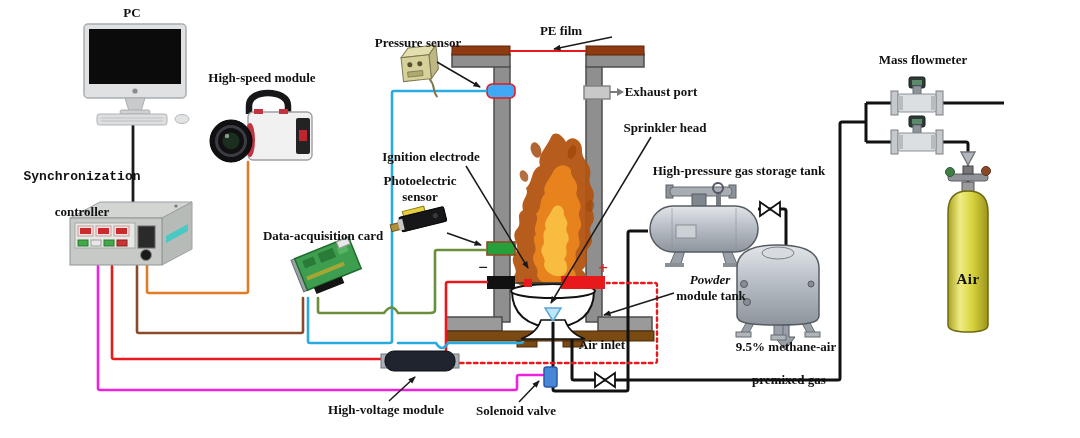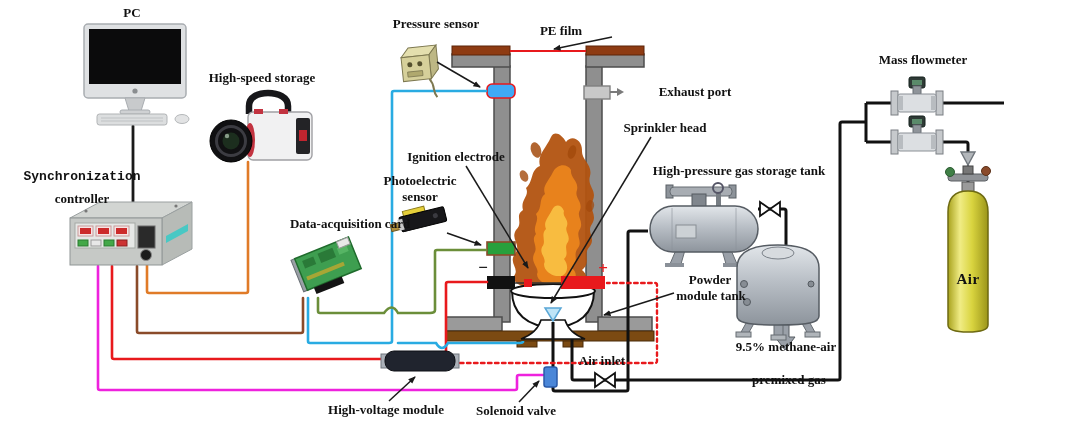--- a/index.html
+++ b/index.html
@@ -292,35 +292,35 @@
     <path d="M466,166 L528,268" marker-end="url(#mArr)"></path>
     <path d="M447,233 L481,245" marker-end="url(#mArr)"></path>
     <path d="M651,137 L551,303" marker-end="url(#mArr)"></path>
     <path d="M674,293 L604,315" marker-end="url(#mArr)"></path>
     <path d="M389,401 L415,377" marker-end="url(#mArr)"></path>
     <path d="M519,402 L539,381" marker-end="url(#mArr)"></path>
   </g>
 </svg>
 
 <div class="lbl" style="left:132px;top:13px;">PC</div>
-<div class="lbl" style="left:262px;top:78px;">High-speed storage</div>
+<div class="lbl" style="left:262px;top:78px;">High-speed module</div>
 <div class="lbl" style="left:82px;top:177px;font-family:Liberation Mono, monospace;">Synchronization</div>
-<div class="lbl" style="left:82px;top:199px;">controller</div>
-<div class="lbl" style="left:323px;top:224px;margin-left:27px;">Data-acquisition card</div>
-<div class="lbl" style="left:418px;top:24px;margin-left:18px;">Pressure sensor</div>
+<div class="lbl" style="left:82px;top:212px;">controller</div>
+<div class="lbl" style="left:323px;top:236px;">Data-acquisition card</div>
+<div class="lbl" style="left:418px;top:43px;">Pressure sensor</div>
 <div class="lbl" style="left:561px;top:31px;">PE film</div>
-<div class="lbl" style="left:695px;top:92px;">Exhaust port</div>
+<div class="lbl" style="left:661px;top:92px;">Exhaust port</div>
 <div class="lbl" style="left:665px;top:128px;">Sprinkler head</div>
-<div class="lbl" style="left:456px;top:157px;">Ignition electrode</div>
+<div class="lbl" style="left:431px;top:157px;">Ignition electrode</div>
 <div class="lbl" style="left:420px;top:181px;">Photoelectric</div>
 <div class="lbl" style="left:420px;top:197px;">sensor</div>
 <div class="lbl" style="left:709px;top:171px;margin-left:30px;">High-pressure gas storage tank</div>
-<div class="lbl" style="left:710px;top:280px;">Powder</div>
+<div class="lbl" style="left:710px;top:280px;font-style:italic;">Powder</div>
 <div class="lbl" style="left:711px;top:296px;">module tank</div>
-<div class="lbl" style="left:602px;top:361px;">Air inlet</div>
+<div class="lbl" style="left:602px;top:345px;">Air inlet</div>
 <div class="lbl" style="left:786px;top:347px;">9.5% methane-air</div>
 <div class="lbl" style="left:789px;top:380px;">premixed gas</div>
 <div class="lbl" style="left:923px;top:60px;">Mass flowmeter</div>
 <div class="lbl" style="left:386px;top:410px;">High-voltage module</div>
 <div class="lbl" style="left:516px;top:411px;">Solenoid valve</div>
 <div class="lbl term" style="left:483px;top:268px;">−</div>
 <div class="lbl term plus" style="left:603px;top:269px;">+</div>
 <div class="lbl cyl-lbl" style="left:968px;top:264px;margin-top:16px;">Air</div>
 <div class="lbl cyl-lbl" style="left:1046px;top:264px;margin-left:36px;"><span>CH</span><sub class="cyl">4</sub></div>
 </div>

